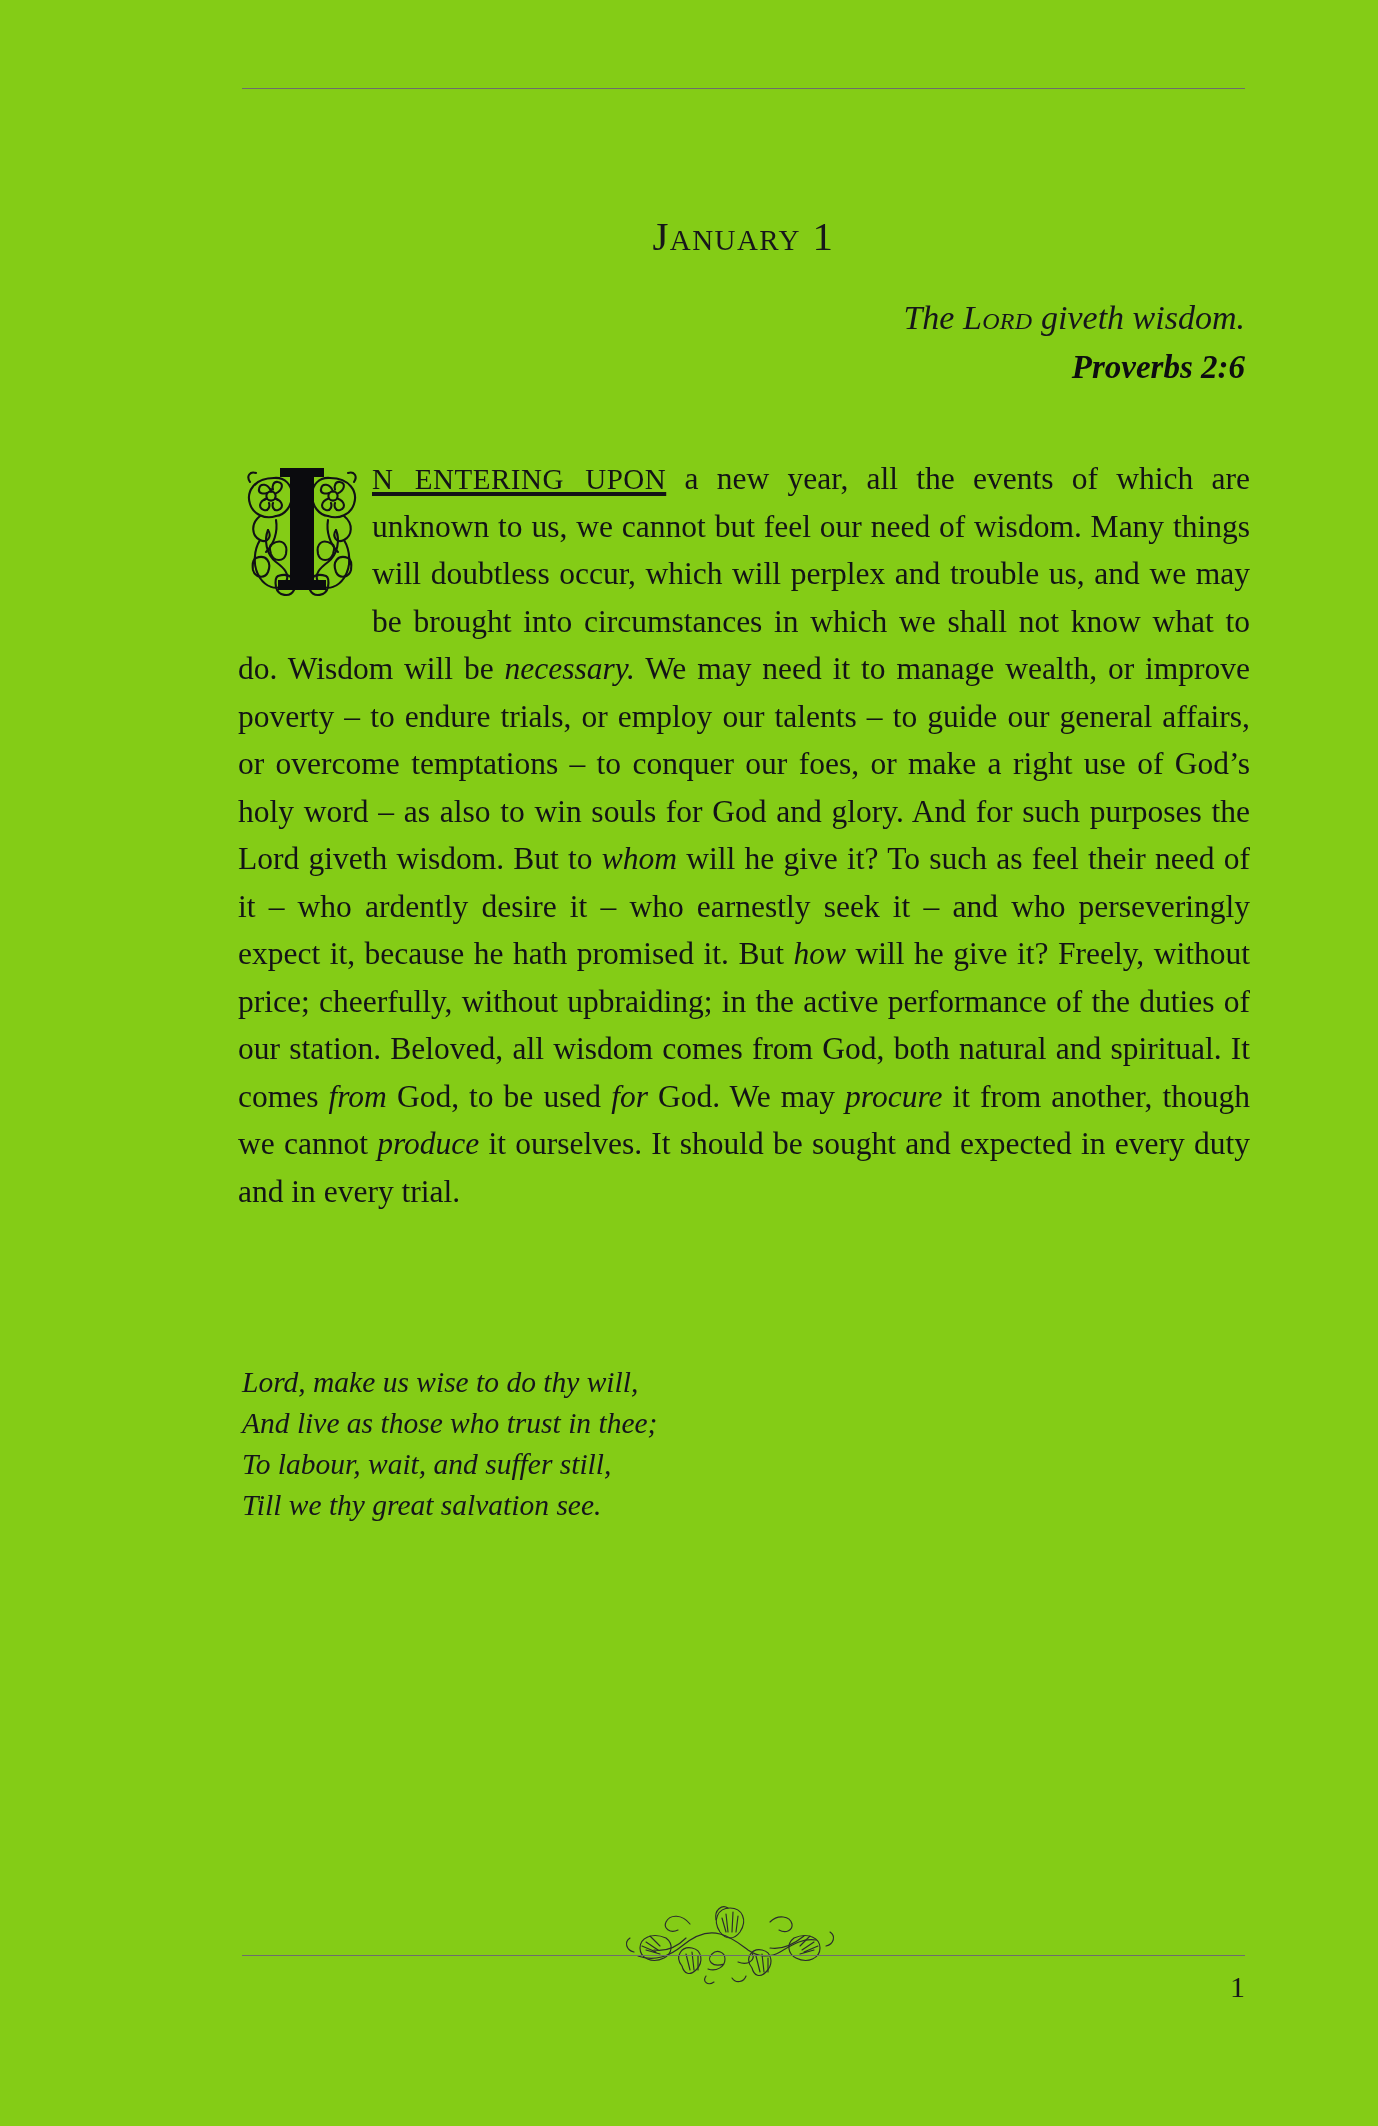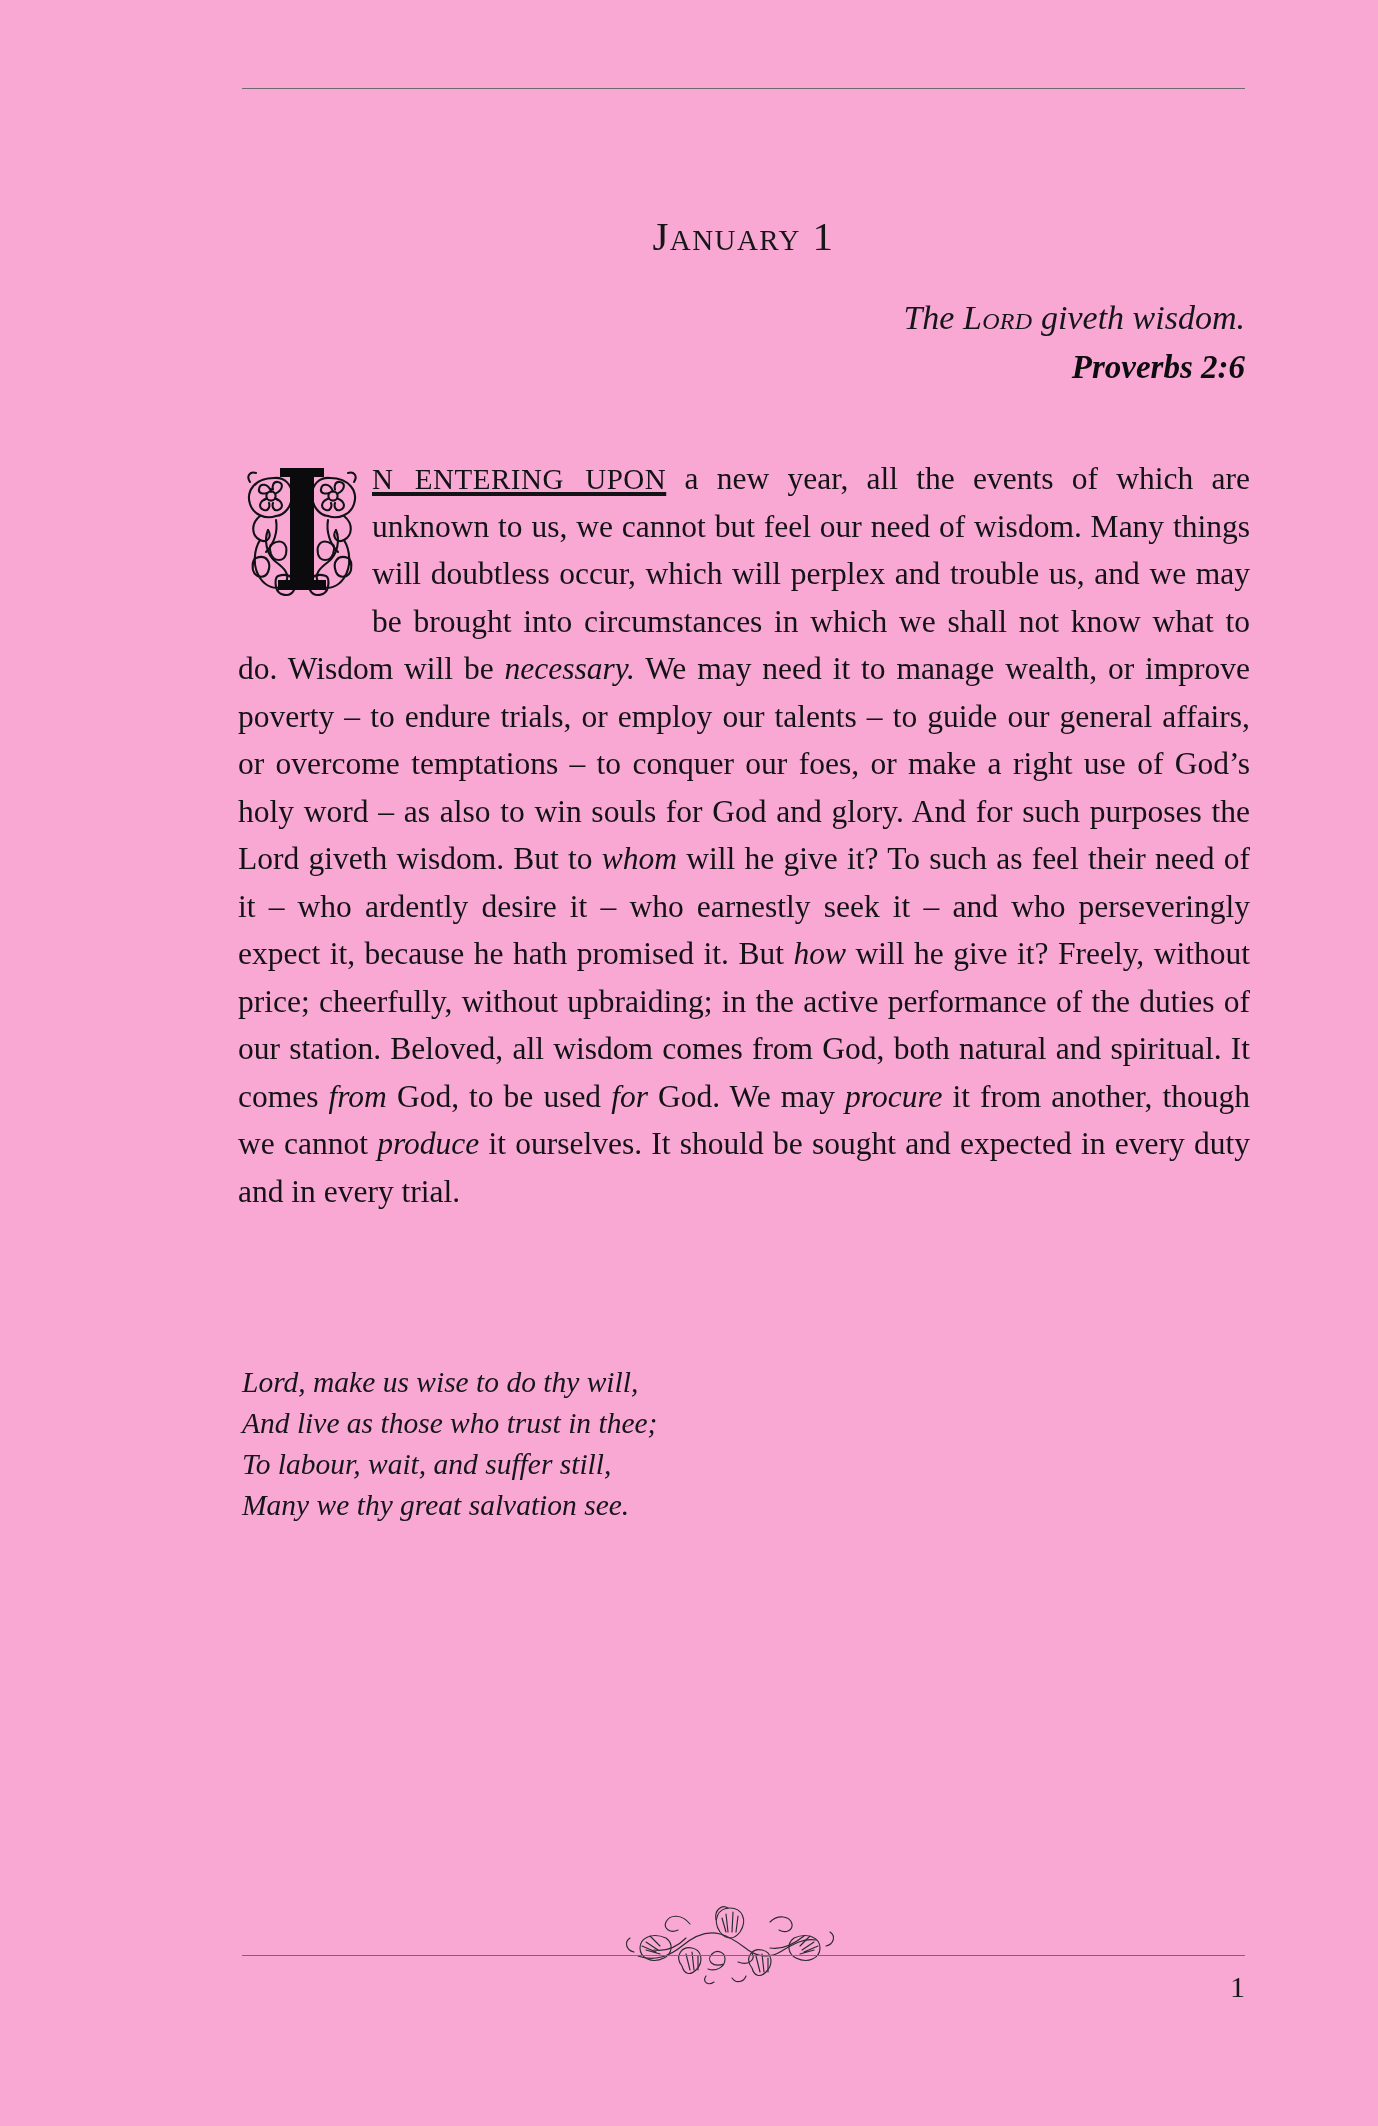--- a/index.html
+++ b/index.html
@@ -14,21 +14,21 @@
     font-family: "Liberation Serif", "DejaVu Serif", serif;
     color: #111111;
     overflow: hidden;
   }
 
   .page {
     position: absolute;
     left: 0; top: 0;
     width: 1378px;
     height: 2126px;
-    background: #f9a8d4;
+    background: #84cc16;
   }
 
   
   .rule-top {
     position: absolute;
     left: 242px;
     top: 88px;
     width: 1003px;
     height: 1px;
     background: #6d6d6d;
@@ -224,21 +224,21 @@
       </svg>
     </span>
 
     <p><span class="opening-caps">n entering upon</span><span> a new year, all the events of which are unknown to us, we cannot but feel our need of wisdom. Many things will doubtless occur, which will perplex and trouble us, and we may be brought into circumstances in which we shall not know what to do.  Wisdom will be </span><i>necessary.</i><span>  We may need it to manage wealth, or improve poverty – to endure trials, or employ our talents – to guide our general affairs, or overcome temptations – to conquer our foes, or make a right use of God’s holy word – as also to win souls for God and glory.  And for such purposes the Lord giveth wisdom.  But to </span><i>whom</i><span> will he give it?  To such as feel their need of it – who ardently desire it – who earnestly seek it – and who perseveringly expect it, because he hath promised it.  But </span><i>how</i><span> will he give it?  Freely, without price; cheerfully, without upbraiding; in the active performance of the duties of our station.  Beloved, all wisdom comes from God, both natural and spiritual.  It comes </span><i>from</i><span> God, to be used </span><i>for</i><span> God.  We may </span><i>procure</i><span> it from another, though we cannot </span><i>produce</i><span> it ourselves.  It should be sought and expected in every duty and in every trial.</span></p>
   </div>
 
   <div class="poem">
     <div>Lord, make us wise to do thy will,</div>
     <div>And live as those who trust in thee;</div>
     <div>To labour, wait, and suffer still,</div>
-    <div>Many we thy great salvation see.</div>
+    <div>Till we thy great salvation see.</div>
   </div>
 
   <div class="ornament">
     <svg viewBox="0 0 220 95" xmlns="http://www.w3.org/2000/svg">
       <g fill="none" stroke="#2a2a2e" stroke-width="1.15" stroke-linecap="round" stroke-linejoin="round">
 
         <path d="M18 66 C34 72 50 66 62 56 C74 46 86 40 100 44 C112 47 120 54 128 60 C138 67 150 68 160 62 C172 55 182 48 196 50"></path>
         <path d="M34 60 C48 62 58 56 66 48"></path>
         <path d="M150 58 C162 60 174 54 184 46"></path>
 

